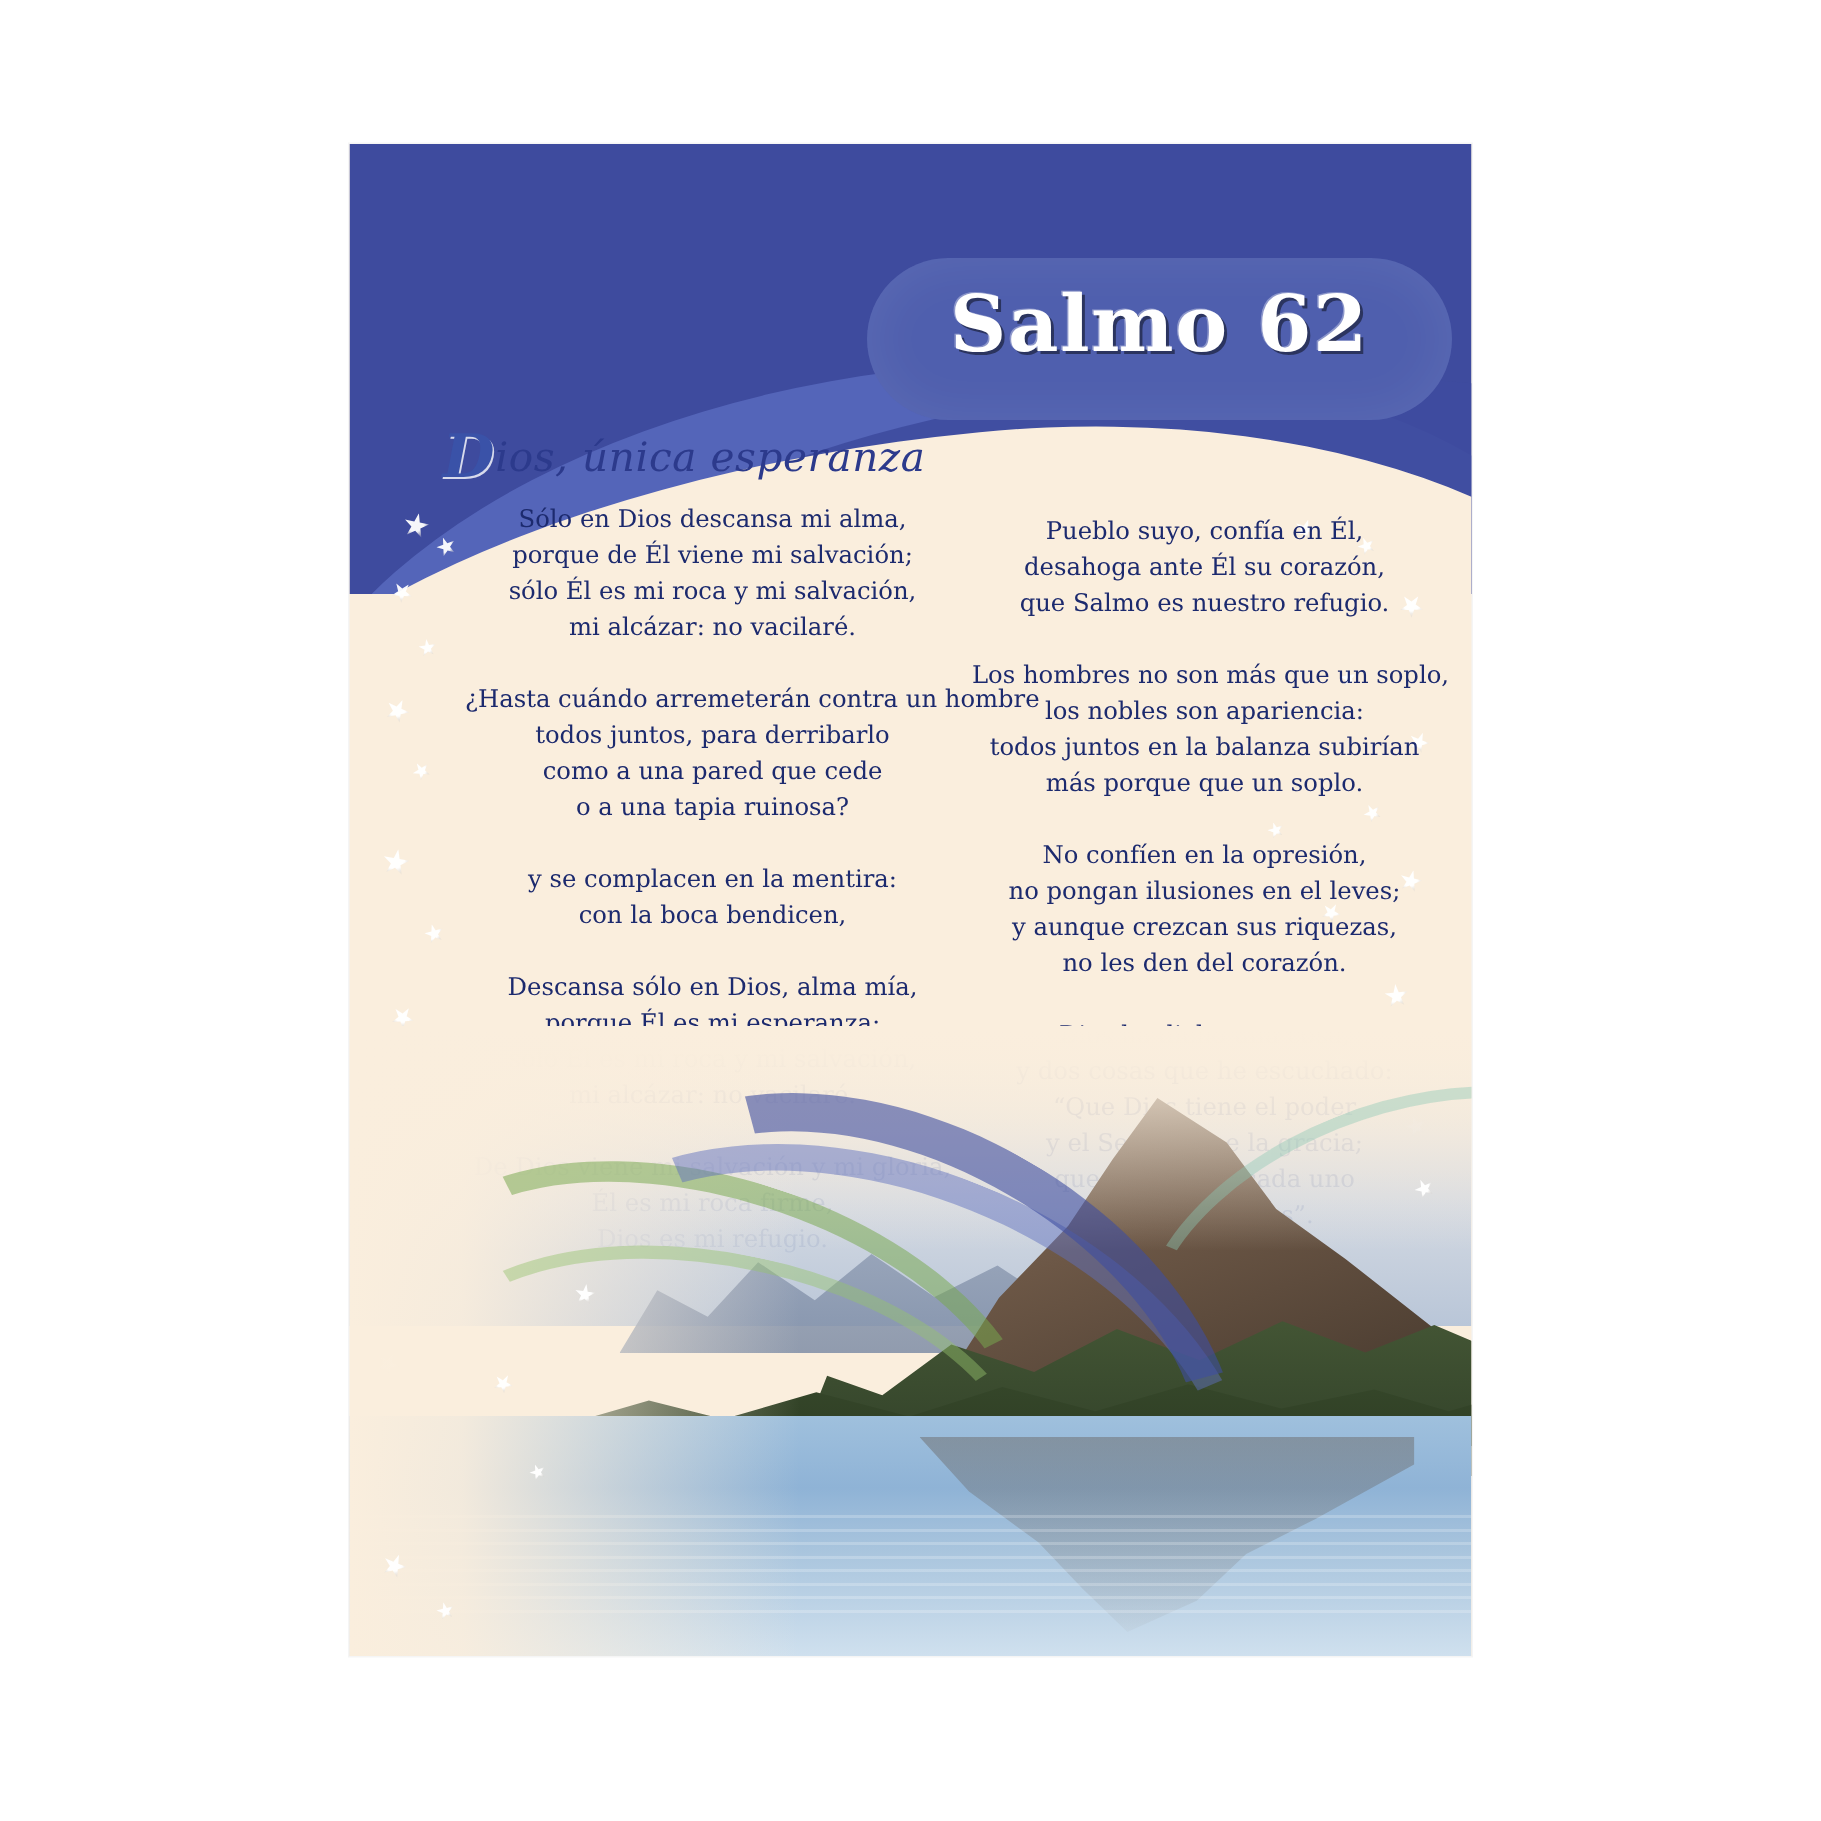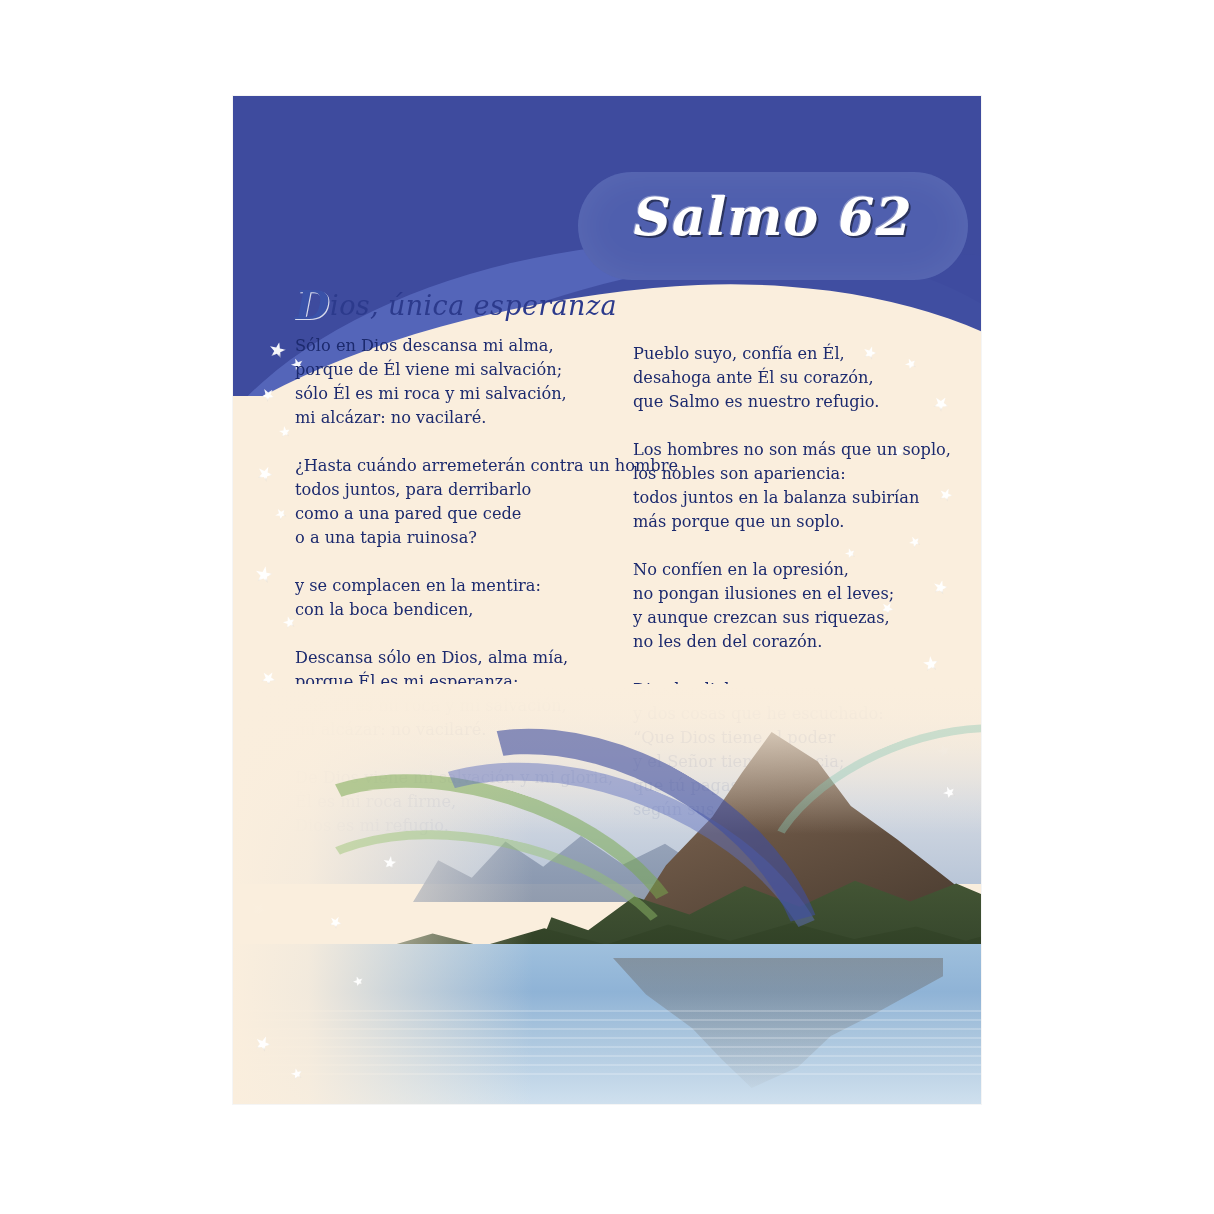--- a/index.html
+++ b/index.html
@@ -85,21 +85,20 @@
     background: #4f5fae;
     box-shadow: inset 0 0 40px rgba(255,255,255,.08);
   }
   .title-text {
     position: absolute;
     left: 345px;
     top: 90px;
     width: 390px;
     text-align: center;
     font-family: "DejaVu Serif", serif;
-    font-style: italic;
     font-weight: bold;
     font-size: 52px;
     letter-spacing: 1px;
     color: #ffffff;
     text-shadow: 2px 2px 0 rgba(0,0,0,.45), -1px -1px 0 rgba(255,255,255,.35);
   }
 
   
   .subtitle {
     position: absolute;
@@ -116,24 +115,25 @@
     font-size: 40px;
     font-weight: bold;
     color: #3a52a8;
     text-shadow: 1px 1px 0 rgba(255,255,255,.8);
     vertical-align: -4px;
   }
 
   
   .columns {
     position: absolute;
-    left: 0;
+    left: 15px;
     top: 238px;
     width: 652px;
     height: 680px;
+    text-align: center;
   }
   .col {
     position: absolute;
     top: 0;
     font-family: "DejaVu Serif", serif;
     font-size: 16.2px;
     line-height: 24px;
     color: #1c2a6e;
   }
   .col-left  { left: 62px;  width: 330px; }

